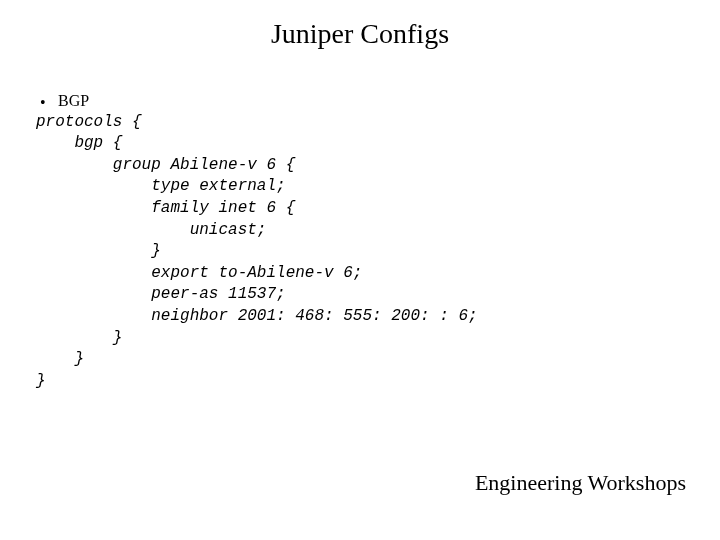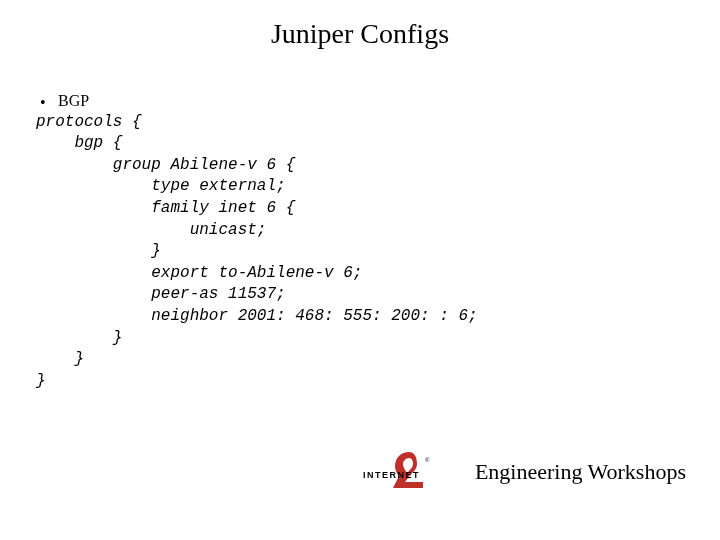--- a/index.html
+++ b/index.html
@@ -90,27 +90,16 @@
             }
             export to-Abilene-v 6;
             peer-as 11537;
             neighbor 2001: 468: 555: 200: : 6;
         }
     }
 }</div>
   </div>
 
   <div class="footer">
-    <div class="logo">
-      <svg viewBox="0 0 100 48" width="100" height="48">
-
-        <path d="M46 4 C38 4 32 10 32 18 C32 24 36 28 36 28 L30 40 L60 40 L60 34 L42 34 L48 26 C48 26 54 22 54 16 C54 10 52 4 46 4 Z
-                 M46 10 C49 10 50 13 50 16 C50 19 46 23 44 25 C42 22 40 19 40 16 C40 13 43 10 46 10 Z" fill="#c0302b"></path>
-
-        <text x="0" y="30" font-family="Arial, Helvetica, sans-serif" font-size="9" font-weight="bold" letter-spacing="1.5" fill="#000">INTERNET</text>
-
-        <text x="62" y="14" font-family="Arial, Helvetica, sans-serif" font-size="6" fill="#000">®</text>
-      </svg>
-    </div>
     <div class="footer-text">Engineering Workshops</div>
   </div>
 
 </div>
 
 </body></html>

